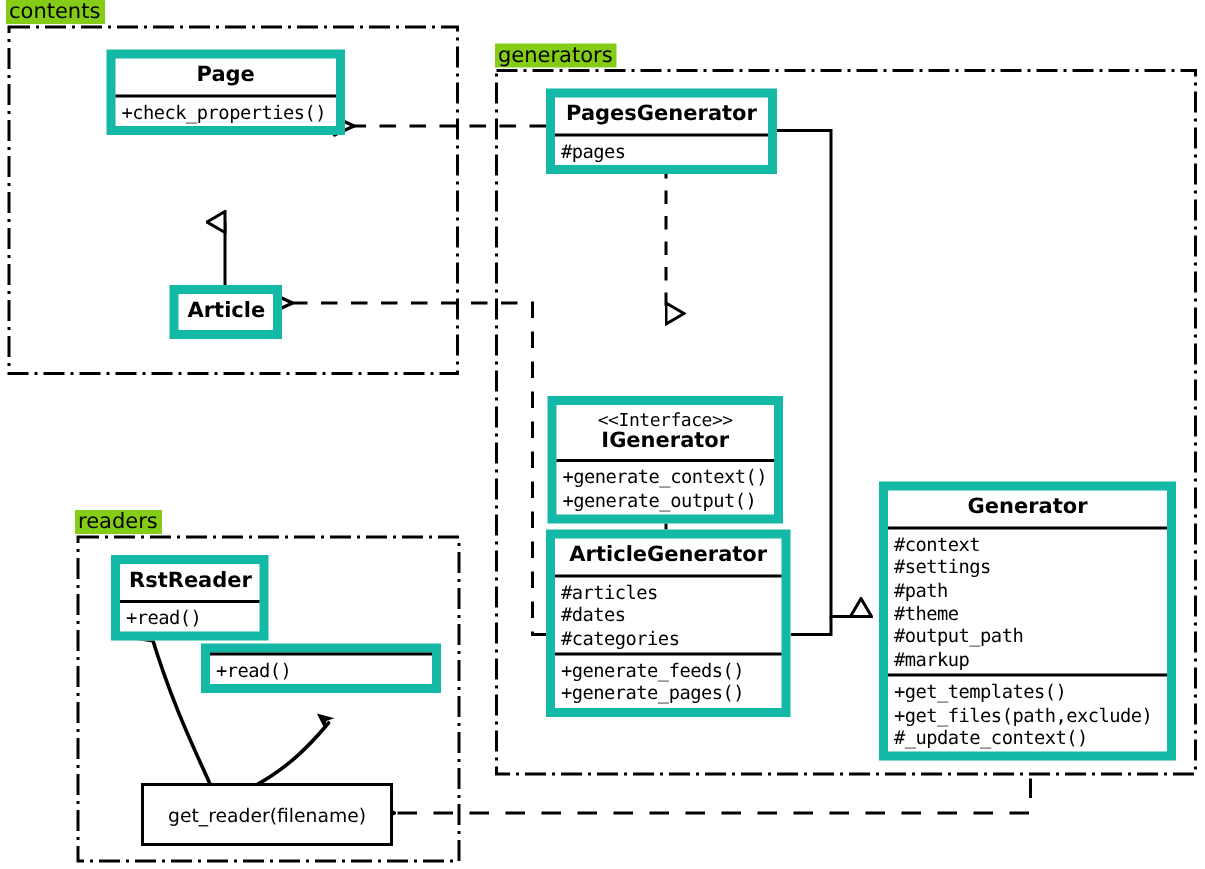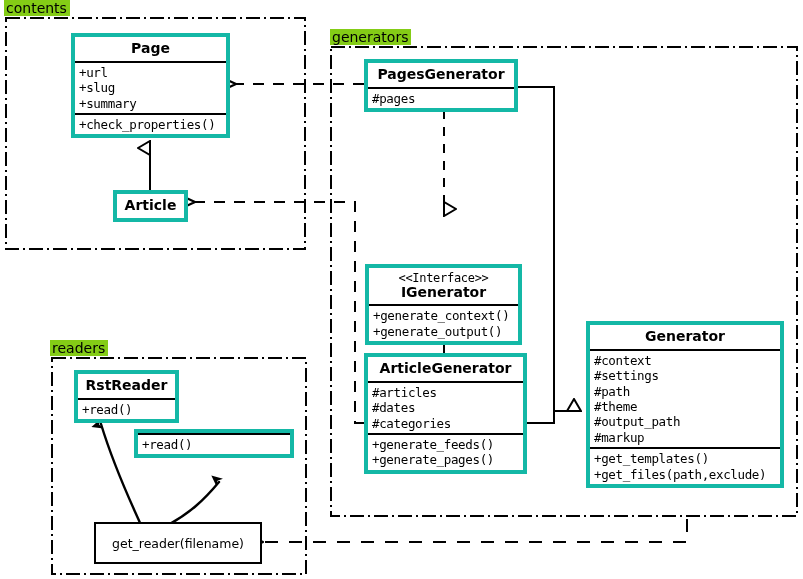--- a/index.html
+++ b/index.html
@@ -20,21 +20,21 @@
     left: 0;
     top: 0;
     width: 803px;
     height: 579px;
     pointer-events: none;
   }
   
   .uml-class {
     position: absolute;
     box-sizing: border-box;
-    border: 4px solid #14b8a6;
+    border: 6px solid #14b8a6;
     background: #ffffff;
     z-index: 5;
   }
   .uml-name {
     text-align: center;
     font-weight: bold;
     font-size: 14px;
     font-family: "DejaVu Sans", sans-serif;
     color: #000000;
     padding: 4px 6px 5px 6px;
@@ -164,25 +164,20 @@
 
   <div class="pkg-label" style="left:4px; top:0px;">contents</div>
 
   <div class="pkg-label" style="left:330px; top:29px;">generators</div>
 
   <div class="pkg-label" style="left:50px; top:340px;">readers</div>
 
   <div class="uml-class" style="left:71px; top:33px; width:159px;">
     <div class="uml-name">Page</div>
     <div class="uml-div uml-compartment">
-      <div class="uml-row">+url</div>
-      <div class="uml-row">+slug</div>
-      <div class="uml-row">+summary</div>
-    </div>
-    <div class="uml-div uml-compartment">
       <div class="uml-row">+check_properties()</div>
     </div>
   </div>
 
   <div class="uml-class" style="left:113px; top:190px; width:75px;">
     <div class="uml-name">Article</div>
   </div>
 
   <div class="uml-class" style="left:364px; top:59px; width:154px;">
     <div class="uml-name">PagesGenerator</div>
@@ -221,20 +216,21 @@
       <div class="uml-row">#context</div>
       <div class="uml-row">#settings</div>
       <div class="uml-row">#path</div>
       <div class="uml-row">#theme</div>
       <div class="uml-row">#output_path</div>
       <div class="uml-row">#markup</div>
     </div>
     <div class="uml-div uml-compartment">
       <div class="uml-row">+get_templates()</div>
       <div class="uml-row">+get_files(path,exclude)</div>
+      <div class="uml-row">#_update_context()</div>
     </div>
   </div>
 
   <div class="uml-class" style="left:74px; top:370px; width:105px;">
     <div class="uml-name">RstReader</div>
     <div class="uml-div uml-compartment">
       <div class="uml-row">+read()</div>
     </div>
   </div>
 

